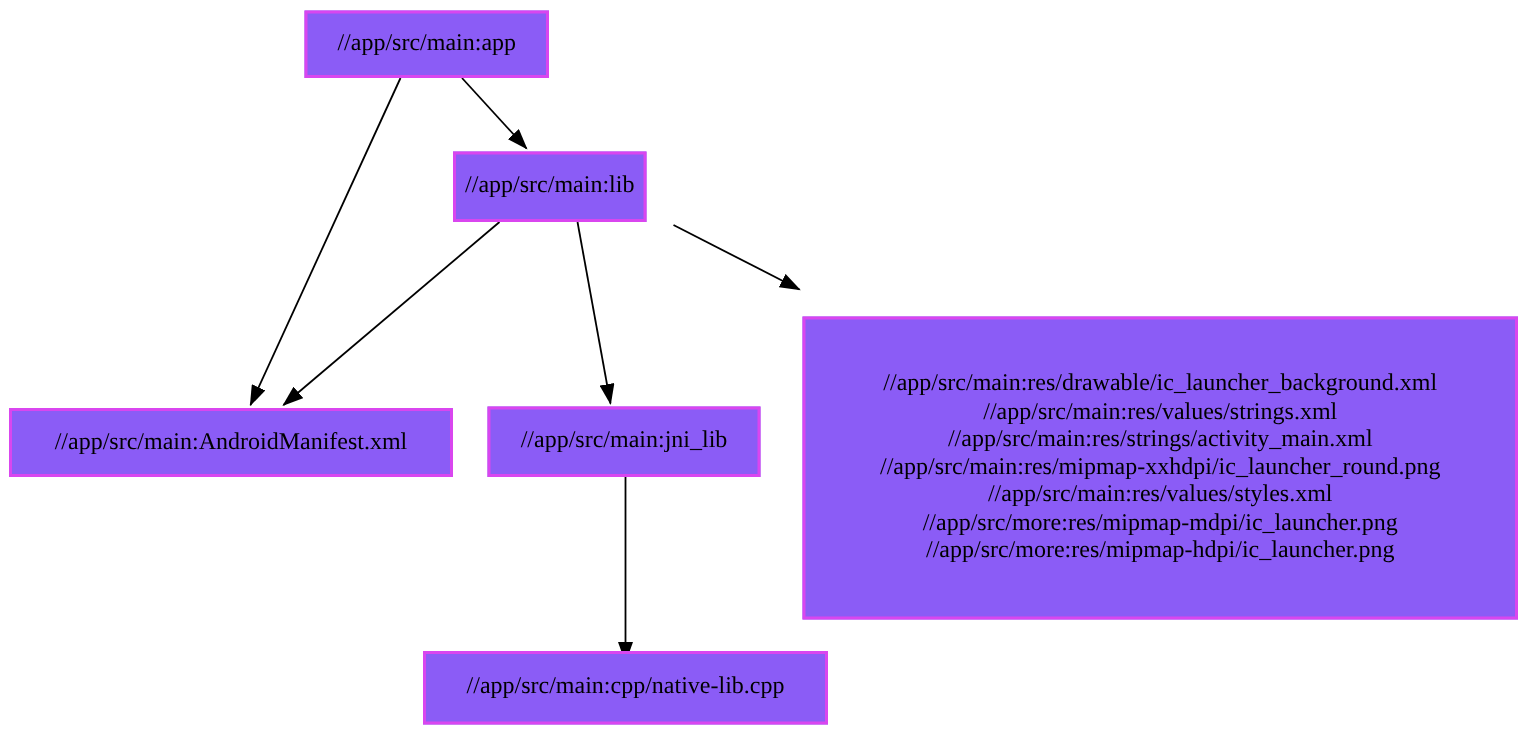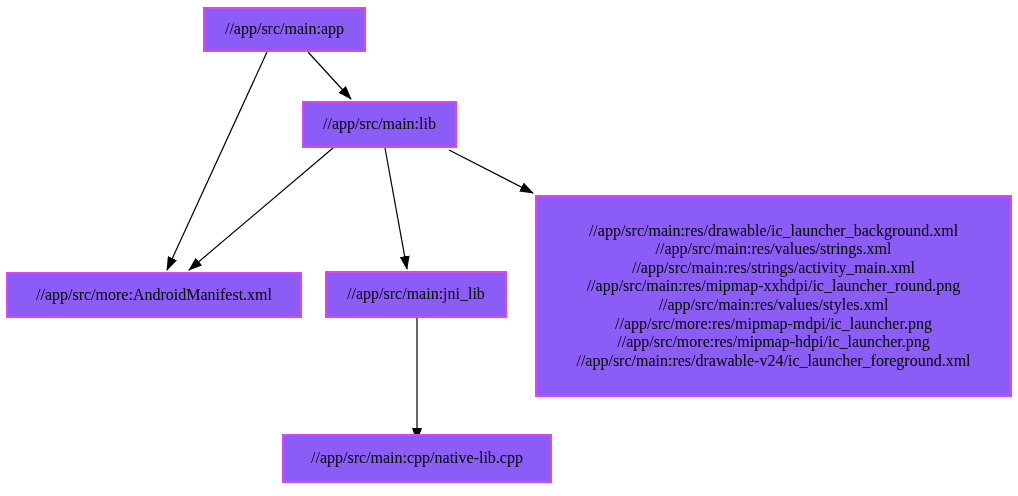--- a/index.html
+++ b/index.html
@@ -36,20 +36,21 @@
     align-items: center;
     justify-content: center;
     font-size: 16px;
     line-height: 1.15;
     white-space: nowrap;
   }
   .node.multiline {
     flex-direction: column;
     justify-content: center;
     text-align: center;
+    margin-top: 16px;
   }
   .node.multiline .res-line {
     display: block;
     line-height: 18.6px;
     font-size: 16px;
   }
 </style>
 </head>
 <body>
 
@@ -66,40 +67,39 @@
     <line x1="333" y1="148" x2="189" y2="270" marker-end="url(#arrow)"></line>
     <line x1="385" y1="148" x2="407" y2="269" marker-end="url(#arrow)"></line>
     <line x1="449" y1="150" x2="533" y2="193" marker-end="url(#arrow)"></line>
     <line x1="417" y1="318" x2="417" y2="441" marker-end="url(#arrow)"></line>
   </svg>
 
   <div class="node" style="left:203px; top:7px; width:163px; height:45px;">
     <span>//app/src/main:app</span>
   </div>
 
-  <div class="node" style="left:302px; top:101px; width:155px; height:47px;">
+  <div class="node" style="left:302px; top:101px; width:129px; height:47px;">
     <span>//app/src/main:lib</span>
   </div>
 
   <div class="node" style="left:6px; top:272px; width:296px; height:46px;">
-    <span>//app/src/more:AndroidManifest.xml</span>
+    <span>//app/src/main:AndroidManifest.xml</span>
   </div>
 
   <div class="node" style="left:325px; top:271px; width:182px; height:47px;">
     <span>//app/src/main:jni_lib</span>
   </div>
 
   <div class="node multiline" style="left:535px; top:195px; width:477px; height:202px;">
     <span class="res-line">//app/src/main:res/drawable/ic_launcher_background.xml</span>
     <span class="res-line">//app/src/main:res/values/strings.xml</span>
     <span class="res-line">//app/src/main:res/strings/activity_main.xml</span>
     <span class="res-line">//app/src/main:res/mipmap-xxhdpi/ic_launcher_round.png</span>
     <span class="res-line">//app/src/main:res/values/styles.xml</span>
     <span class="res-line">//app/src/more:res/mipmap-mdpi/ic_launcher.png</span>
     <span class="res-line">//app/src/more:res/mipmap-hdpi/ic_launcher.png</span>
-    <span class="res-line">//app/src/main:res/drawable-v24/ic_launcher_foreground.xml</span>
   </div>
 
   <div class="node" style="left:282px; top:434px; width:270px; height:49px;">
     <span>//app/src/main:cpp/native-lib.cpp</span>
   </div>
 
 </div>
 
 </body></html>

